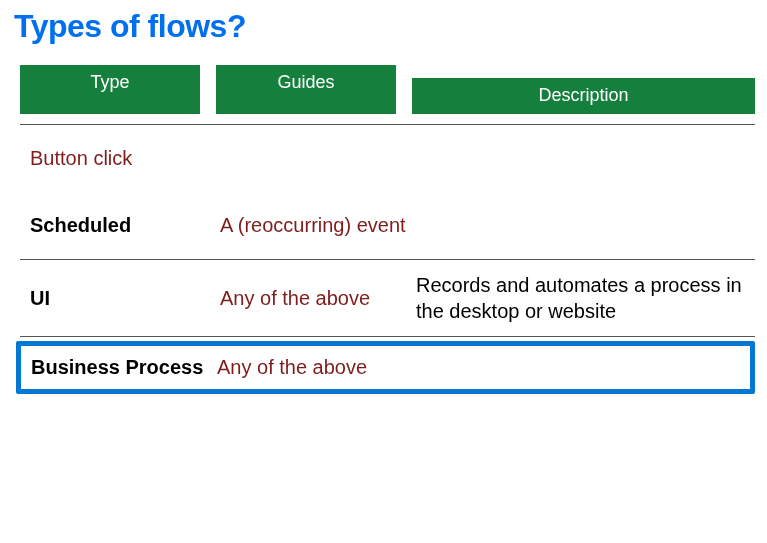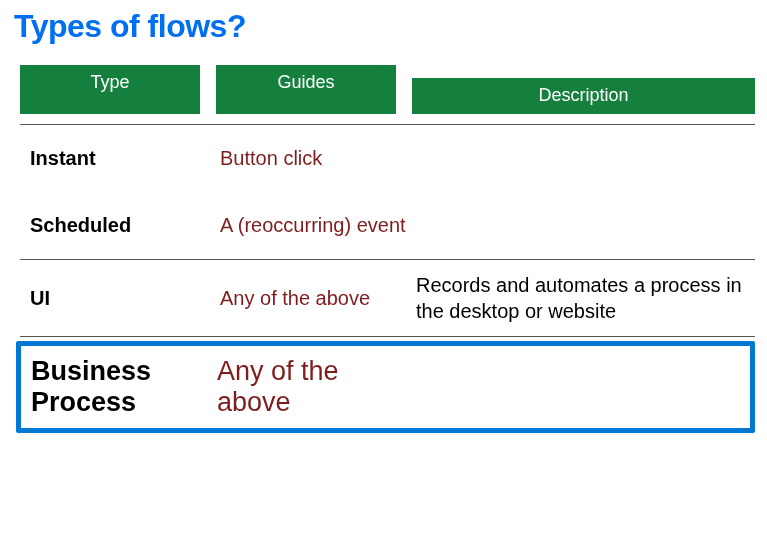--- a/index.html
+++ b/index.html
@@ -51,21 +51,21 @@
     .cell.c3 { flex: 1 1 auto; color: #000; padding-right: 6px; }
     .cell.pushright { padding-left: 80px; }
     .sep2 { border: none; border-top: 1px solid #555; margin: 0; }
     .highlight {
       border: 5px solid #0078d4;
       border-radius: 2px;
       margin: 4px 0 0 -4px;
       padding: 10px 2px 10px 10px;
       display: flex;
       align-items: center;
-      font-size: 27px;
+      font-size: 20px;
     }
     .highlight .cell.c1 { flex: 0 0 186px; }
     .highlight .cell.c2 { flex: 0 0 194px; }
     .desc-multi { line-height: 1.3; }
   </style>
 </head>
 <body>
 
 <div class="slide-title">Types of flows?</div>
 
@@ -75,21 +75,20 @@
     <div class="hcell c1">Type</div>
     <div class="hcell c2">Guides</div>
     <div class="hcell c3">Description</div>
   </div>
 
   <hr class="sep">
 
   <div class="body-rows">
 
     <div class="row">
-      <div class="cell c1">Instant</div>
       <div class="cell c2">Button click</div>
       <div class="cell c3"></div>
     </div>
 
 
     <div class="row">
       <div class="cell c1">Scheduled</div>
       <div class="cell c2">A (reoccurring) event</div>
       <div class="cell c3"></div>
     </div>

